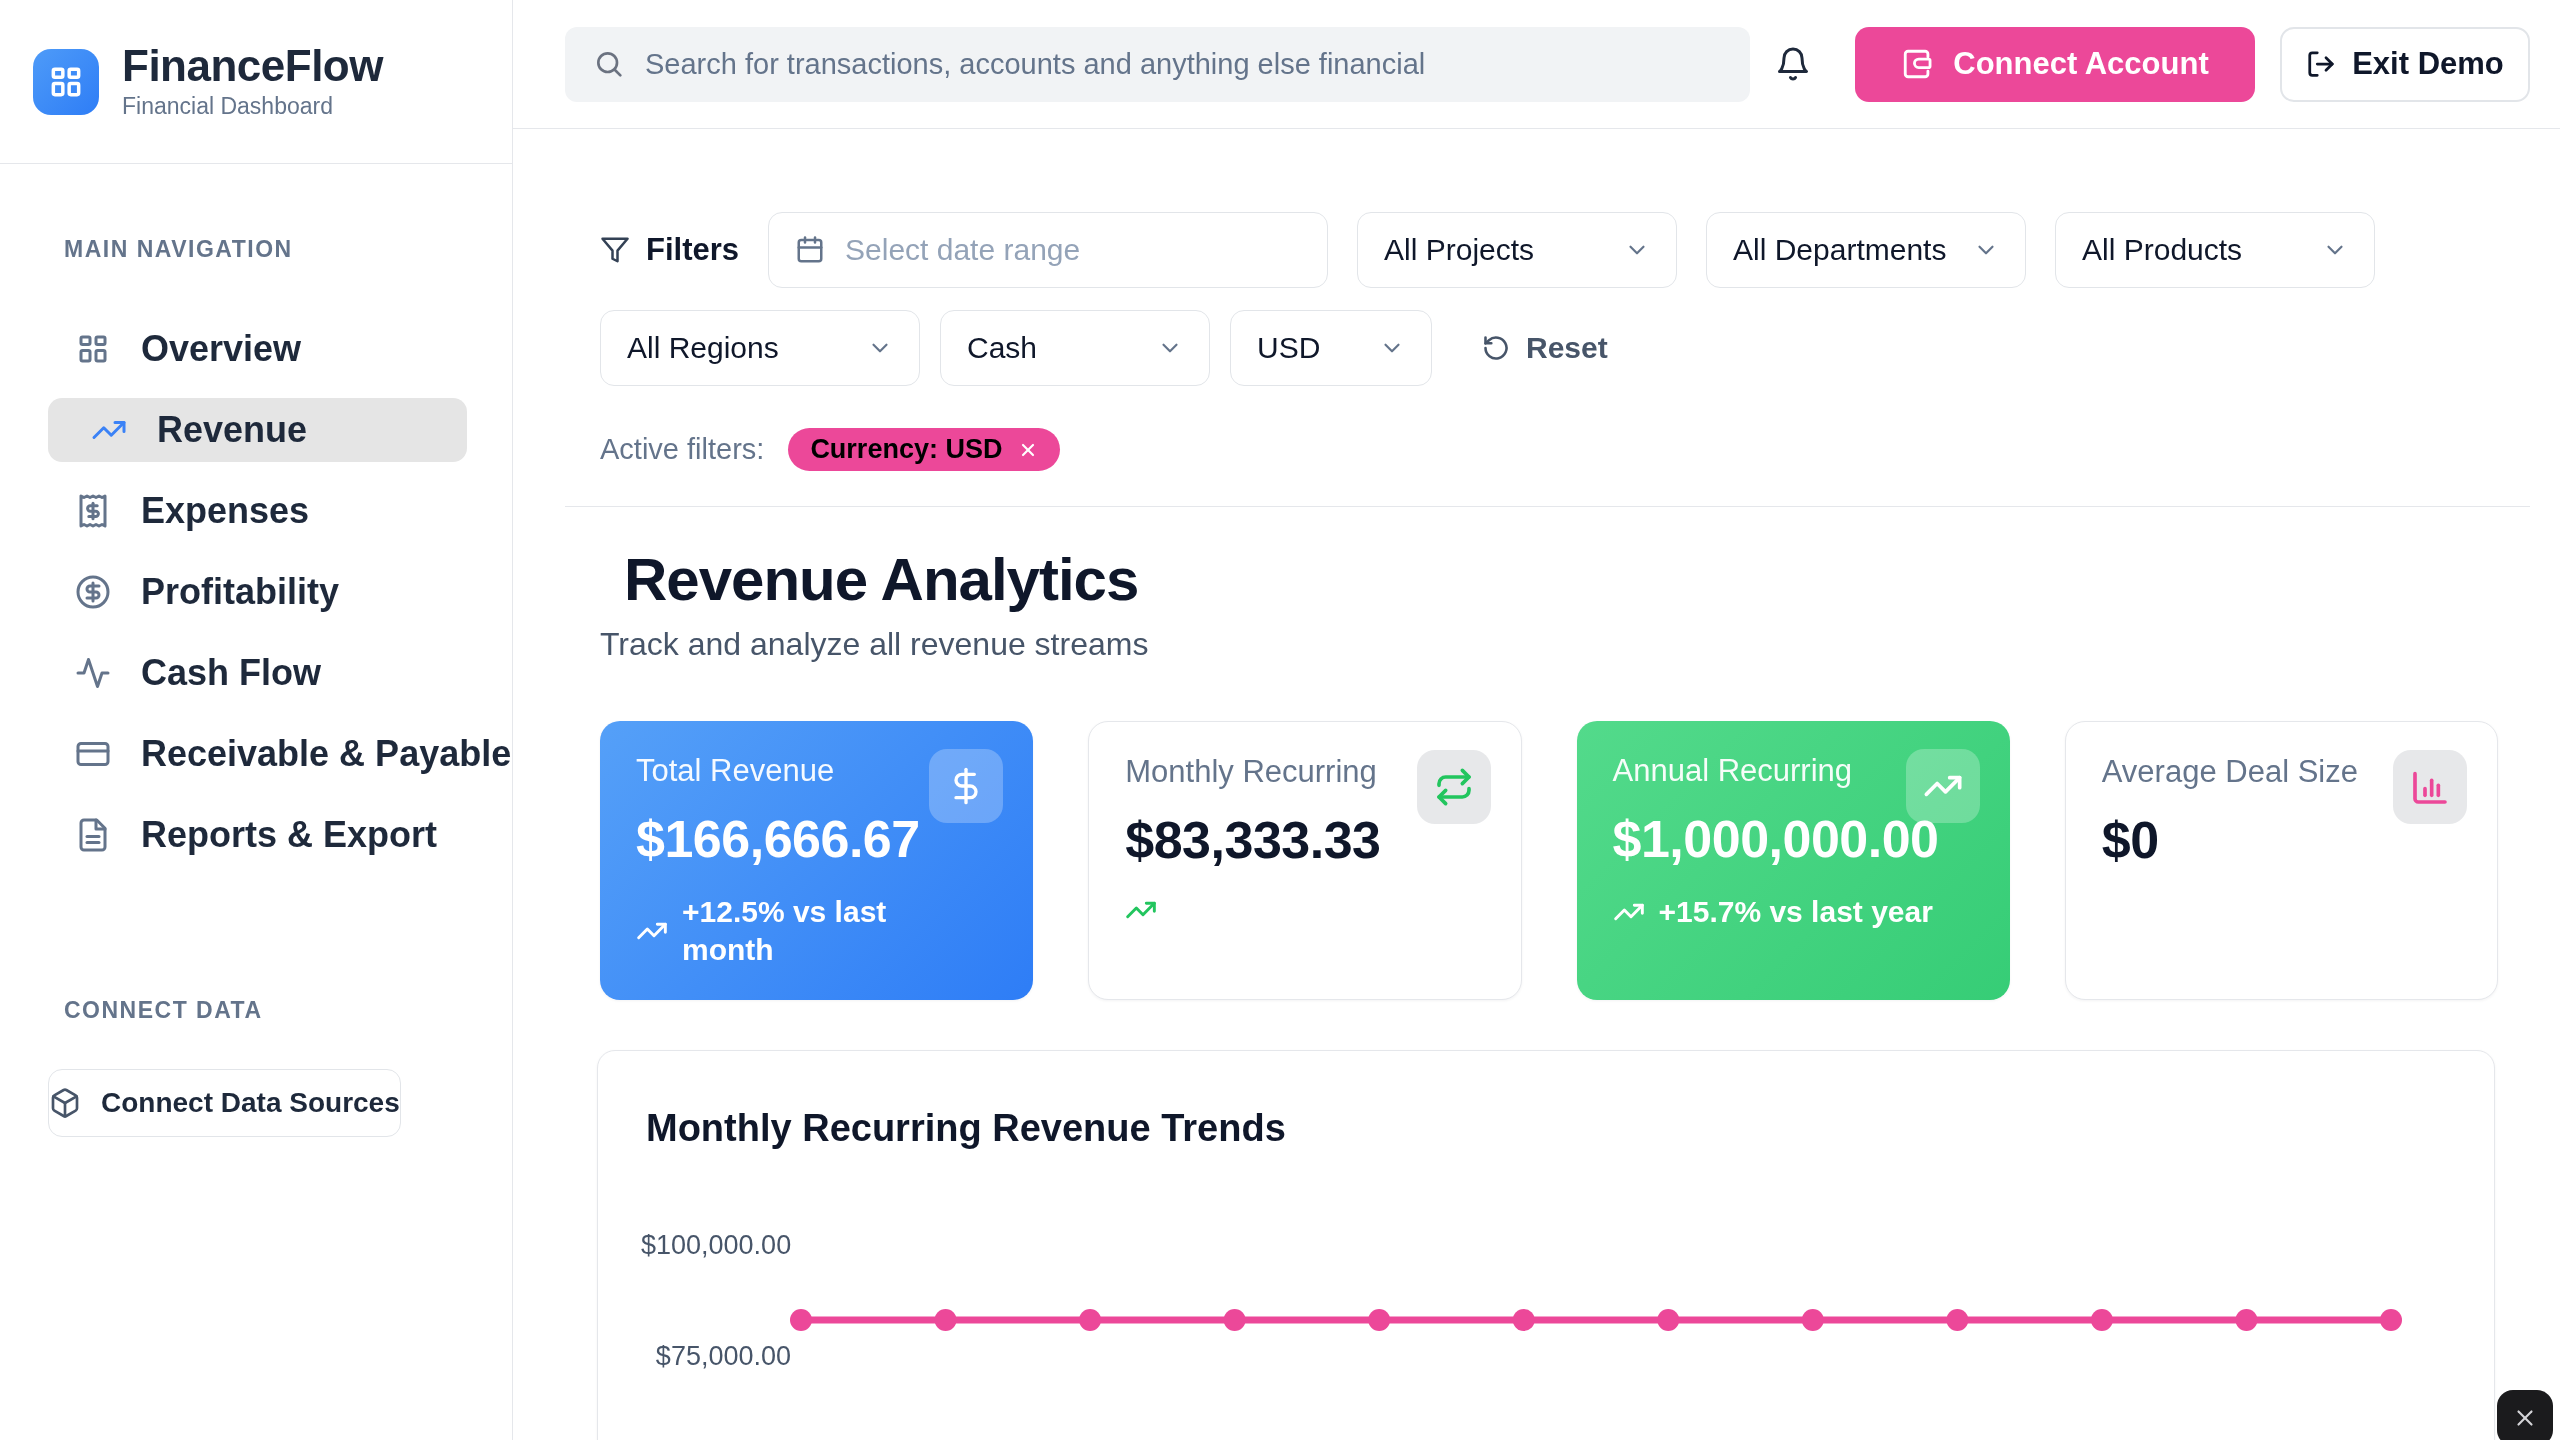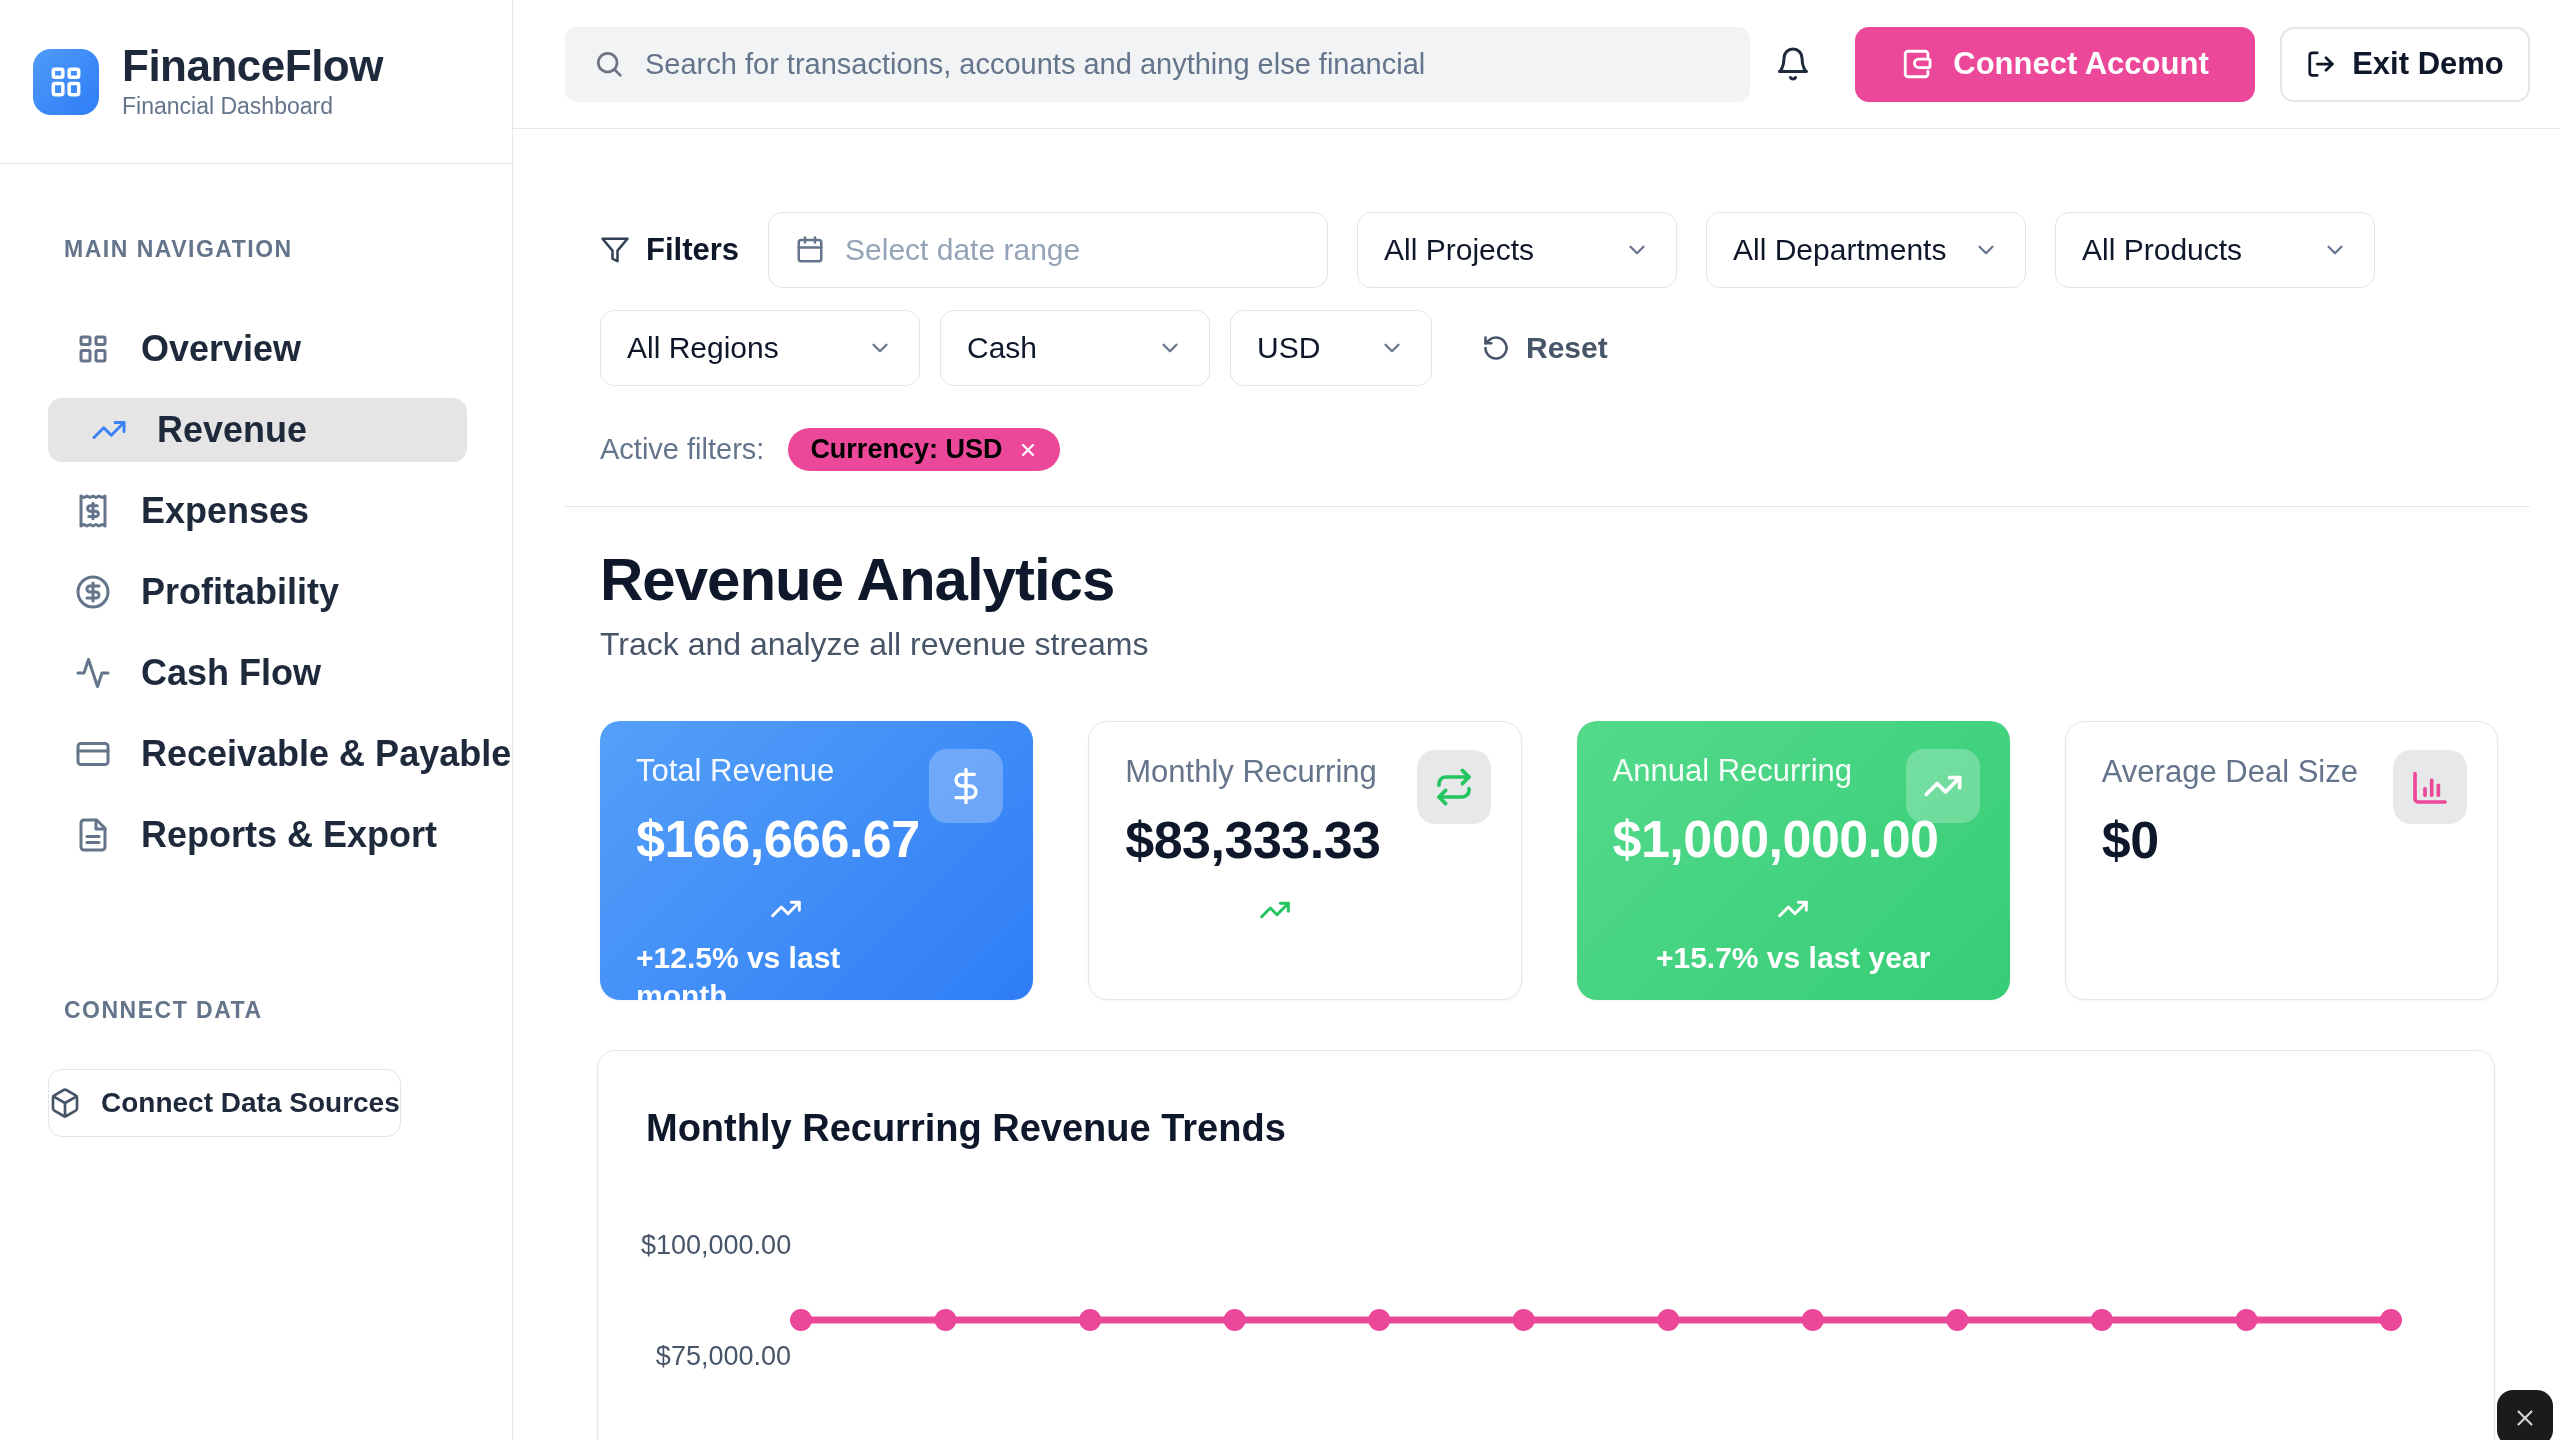--- a/index.html
+++ b/index.html
@@ -84,36 +84,36 @@
 
   .active-filters { margin-top:42px; display:flex; align-items:center; gap:24px; }
   .active-filters .af-label { font-size:29px; color:#64748b; }
   .chip { height:43px; border-radius:22px; background:#ec4899; color:#000000;
     display:flex; align-items:center; gap:16px; padding:0 22px; font-size:27px; font-weight:700; }
   .chip .xicon { width:20px; height:20px; color:#fff; cursor:pointer; }
 
   .hr { margin:35px 30px 0 52px; border-top:1px solid #e5e7eb; }
 
   .page-head { margin:38px 0 0 87px; }
-  .page-title { font-size:60px; font-weight:800; color:#0f172a; letter-spacing:-1px; }
+  .page-title { font-size:60px; font-weight:800; color:#0f172a; letter-spacing:-1px;margin-left:24px; }
   .page-sub { margin-top:12px; font-size:32px; color:#475569; }
 
   
   .cards { margin:58px 0 0 87px; width:1898px; display:grid;
     grid-template-columns:repeat(4,1fr); gap:55px; }
   .card { position:relative; height:279px; border-radius:20px; padding:32px 36px;
     background:#fff; border:1px solid #e5e7eb; box-shadow:0 1px 3px rgba(15,23,42,0.05); }
   .card.blue { background:linear-gradient(135deg,#55a0f8 0%,#2e7df6 100%); border:none; }
   .card.green { background:linear-gradient(135deg,#53da8b 0%,#36cd76 100%); border:none; }
   .card .ctitle { font-size:31px; font-weight:500; color:#64748b; }
   .card.blue .ctitle, .card.green .ctitle { color:rgba(255,255,255,0.95); }
   .card .cvalue { margin-top:20px; font-size:52px; font-weight:800; letter-spacing:-0.5px; color:#0f172a; }
   .card.blue .cvalue, .card.green .cvalue { color:#fff; }
   .card .cchange { margin-top:24px; display:flex; align-items:center; gap:14px;
-    font-size:30px; font-weight:600; line-height:1.25;flex-direction:column; }
+    font-size:30px; font-weight:600; line-height:1.25; }
   .card .cchange .tricon { width:32px; height:32px; flex:none; }
   .card.blue .cchange { color:#fff; max-width:300px; }
   .card .cchange.pos { color:#22c55e; max-width:300px; }
   .card.green .cchange { color:#fff; max-width:520px; }
   .icon-sq { position:absolute; top:28px; right:30px; width:74px; height:74px;
     border-radius:18px; display:flex; align-items:center; justify-content:center; }
   .icon-sq.frost { background:rgba(255,255,255,0.25); color:#fff; }
   .icon-sq.gray { background:#e7e8ea; }
   .icon-sq svg { width:40px; height:40px; }
   .ic-green { color:#22c55e; } .ic-pink { color:#ec4899; }

